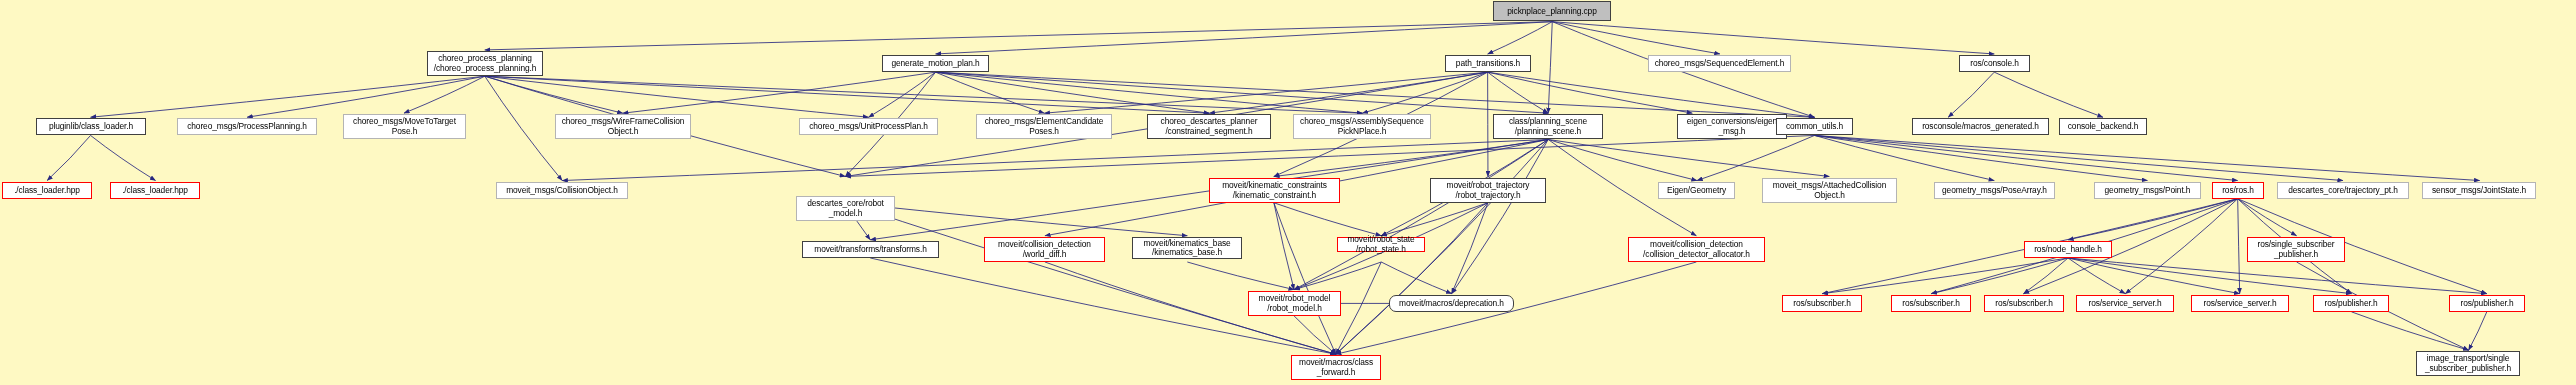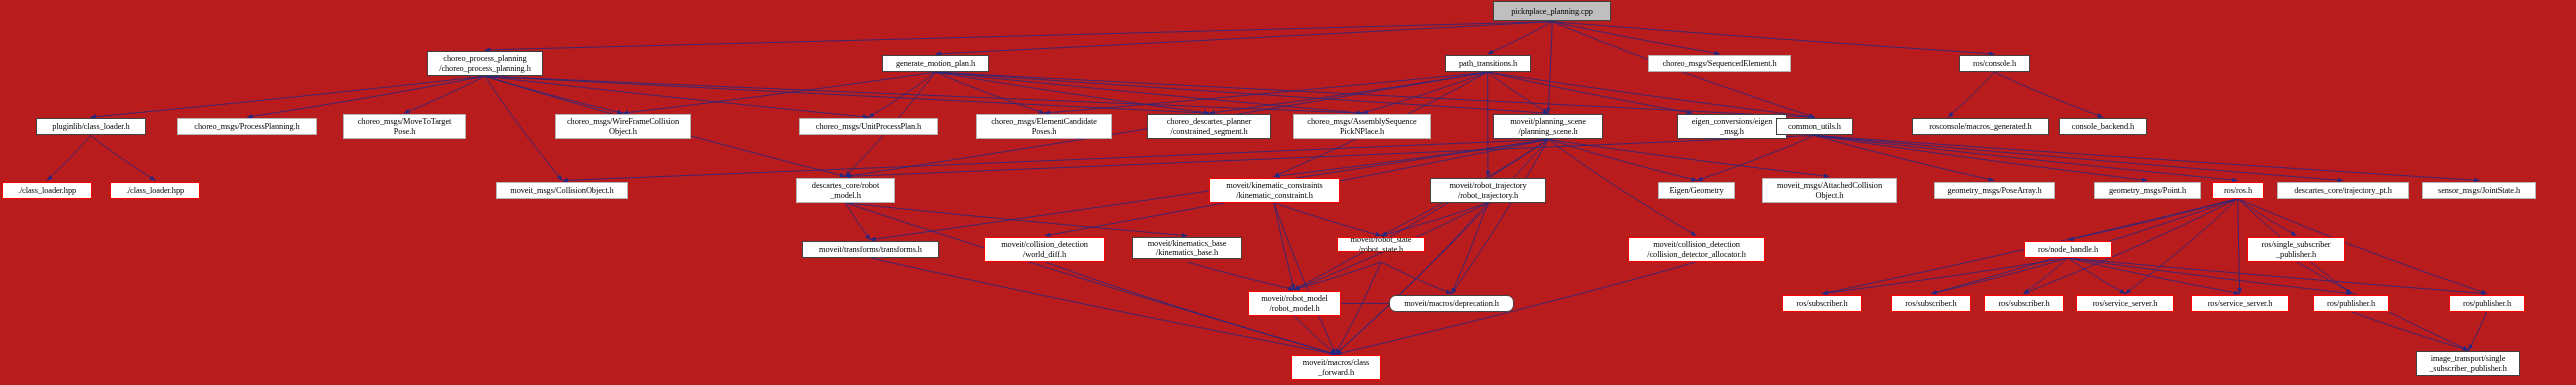--- a/index.html
+++ b/index.html
@@ -1,22 +1,22 @@
 <!DOCTYPE html>
 <html style="font-size:10.8px"><head>
 <meta charset="utf-8">
 <title>picknplace_planning.cpp include dependency graph</title>
 <style>
   html,body{margin:0;padding:0;background:#ffffff;}
   #canvas{
     position:relative;
     width:2576px;
     height:386px;
-    background:#b91c1c;
-    font-family:Liberation Serif, serif;
+    background:#fef9c3;
+    font-family:Liberation Sans, sans-serif;
     overflow:hidden;
   }
   #edges{position:absolute;left:0;top:0;width:2576px;height:386px;pointer-events:none;}
   .node{
     position:absolute;
     box-sizing:border-box;
     display:flex;
     align-items:center;
     justify-content:center;
     text-align:center;
@@ -157,31 +157,31 @@
 Pose.h</div>
       <div class="node two-line" style="left: 555px; top: 114px; width: 136px; height: 25px;">choreo_msgs/WireFrameCollision
 Object.h</div>
       <div class="node" style="left: 799px; top: 118px; width: 139px; height: 17px;">choreo_msgs/UnitProcessPlan.h</div>
       <div class="node two-line" style="left: 976px; top: 114px; width: 136px; height: 25px;">choreo_msgs/ElementCandidate
 Poses.h</div>
       <div class="node b-dark two-line" style="left: 1147px; top: 114px; width: 124px; height: 25px;">choreo_descartes_planner
 /constrained_segment.h</div>
       <div class="node two-line" style="left: 1293px; top: 114px; width: 138px; height: 25px;">choreo_msgs/AssemblySequence
 PickNPlace.h</div>
-      <div class="node b-dark two-line" style="left: 1493px; top: 114px; width: 110px; height: 25px;">moveit/planning_scene
+      <div class="node b-dark two-line" style="left: 1493px; top: 114px; width: 110px; height: 25px;">class/planning_scene
 /planning_scene.h</div>
       <div class="node b-dark two-line" style="left: 1637px; top: 114px; width: 110px; height: 25px; margin-left: 40px;">eigen_conversions/eigen
 _msg.h</div>
       <div class="node b-dark" style="left: 1776px; top: 118px; width: 77px; height: 17px;">common_utils.h</div>
       <div class="node b-dark" style="left: 1880px; top: 118px; width: 137px; height: 17px; margin-left: 32px;">rosconsole/macros_generated.h</div>
       <div class="node b-dark" style="left: 2059px; top: 118px; width: 88px; height: 17px;">console_backend.h</div>
       <div class="node b-red" style="left: 2px; top: 182px; width: 90px; height: 17px;">./class_loader.hpp</div>
       <div class="node b-red" style="left: 110px; top: 182px; width: 90px; height: 17px;">./class_loader.hpp</div>
       <div class="node" style="left: 496px; top: 182px; width: 132px; height: 17px;">moveit_msgs/CollisionObject.h</div>
-      <div class="node two-line" style="left: 796px; top: 178px; width: 99px; height: 25px;">descartes_core/robot
+      <div class="node two-line" style="left: 796px; top: 196px; width: 99px; height: 25px;">descartes_core/robot
 _model.h</div>
       <div class="node b-red two-line" style="left: 1209px; top: 178px; width: 131px; height: 25px;">moveit/kinematic_constraints
 /kinematic_constraint.h</div>
       <div class="node b-dark two-line" style="left: 1430px; top: 178px; width: 116px; height: 25px;">moveit/robot_trajectory
 /robot_trajectory.h</div>
       <div class="node" style="left: 1658px; top: 182px; width: 77px; height: 17px;">Eigen/Geometry</div>
       <div class="node two-line" style="left: 1762px; top: 178px; width: 135px; height: 25px;">moveit_msgs/AttachedCollision
 Object.h</div>
       <div class="node" style="left: 1934px; top: 182px; width: 121px; height: 17px;">geometry_msgs/PoseArray.h</div>
       <div class="node" style="left: 2094px; top: 182px; width: 107px; height: 17px;">geometry_msgs/Point.h</div>

